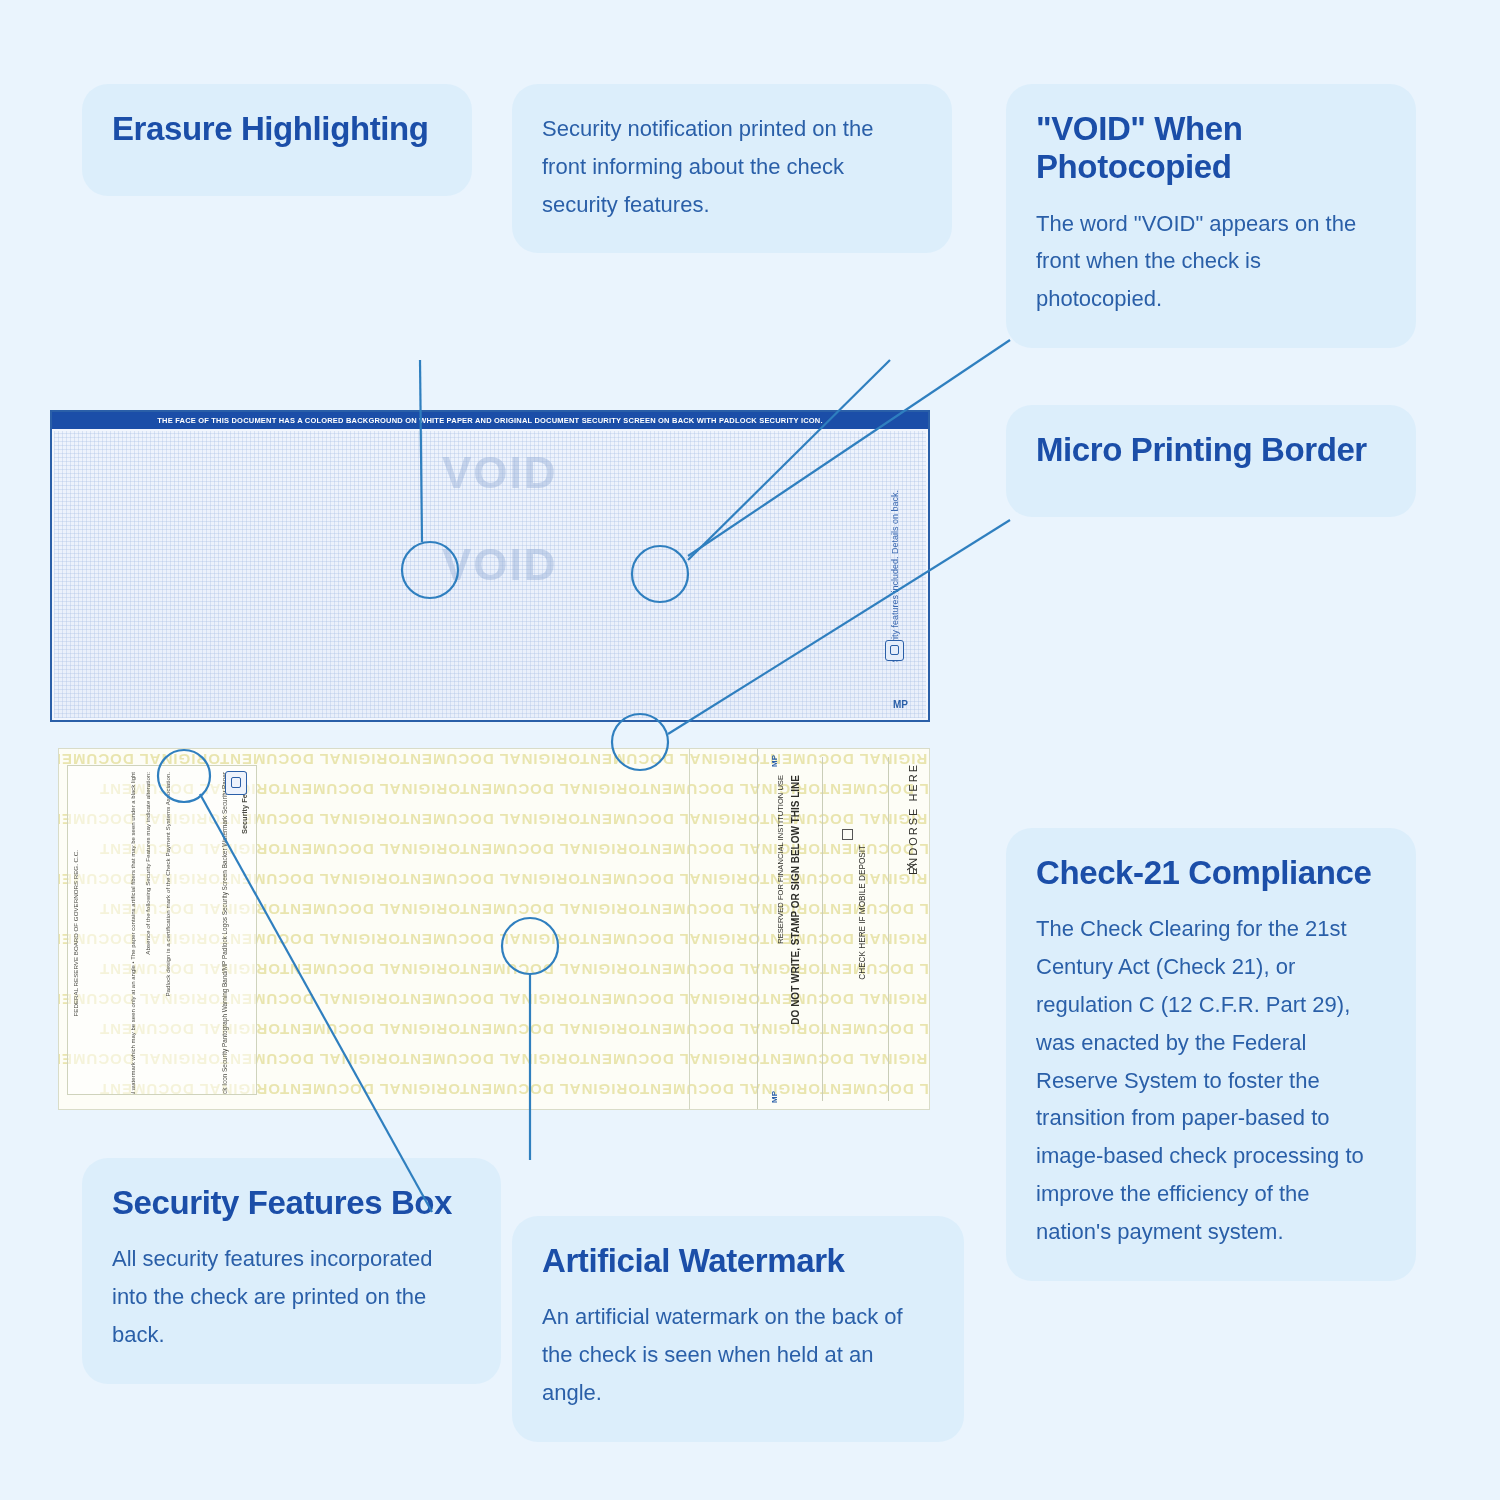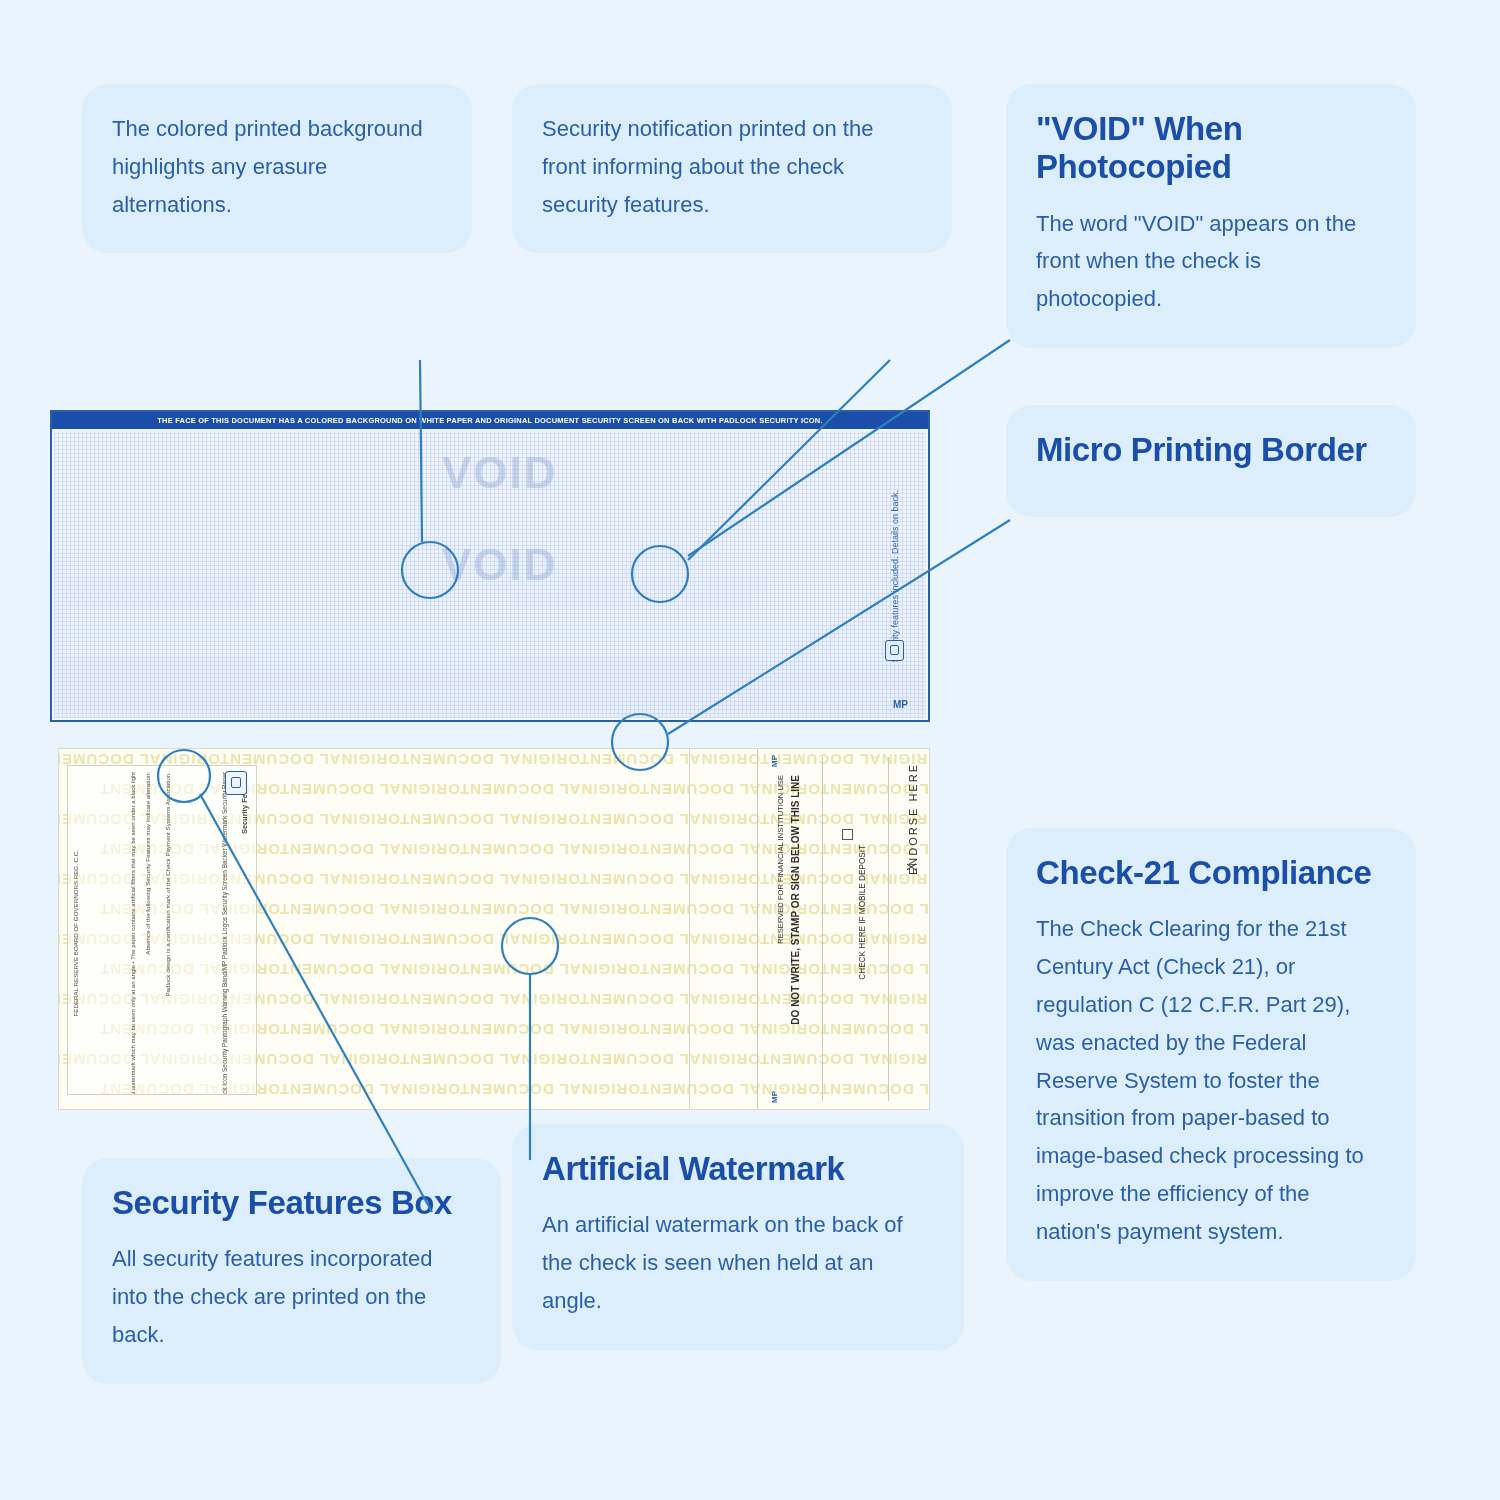--- a/index.html
+++ b/index.html
@@ -39,21 +39,21 @@
     color: #2a5fa8;
     font-weight: 400;
   }
 
   #card-erasure      { left: 82px;  top: 84px;  width: 390px; }
   #card-front-sec    { left: 512px; top: 84px;  width: 440px; }
   #card-void         { left: 1006px;top: 84px;  width: 410px; }
   #card-micro        { left: 1006px;top: 405px; width: 410px; }
   #card-check21      { left: 1006px;top: 828px; width: 410px; }
   #card-secbox       { left: 82px;  top: 1158px;width: 419px; }
-  #card-watermark    { left: 512px; top: 1124px;width: 452px; }
+  #card-watermark    { left: 512px; top: 1216px;width: 452px; }
 
   
   #connectors {
     position: absolute;
     left: 0; top: 0;
     width: 1500px;
     height: 1500px;
     pointer-events: none;
   }
 
@@ -241,21 +241,21 @@
     position: absolute;
     left: 630px; top: 0; bottom: 0;
     width: 1px;
     background: #d3d7c2;
   }
 </style>
 </head>
 <body>
 
 <div class="card" id="card-erasure">
-  <p>The colored printed background highlights any erasure alternations.</p>
+  <h2>Erasure Highlighting</h2>
 </div>
 
 <div class="card" id="card-front-sec">
   <p>Security notification printed on the front informing about the check security features.</p>
 </div>
 
 <div class="card" id="card-void">
   <h2>"VOID" When Photocopied</h2>
   <p>The word "VOID" appears on the front when the check is photocopied.</p>
 </div>

